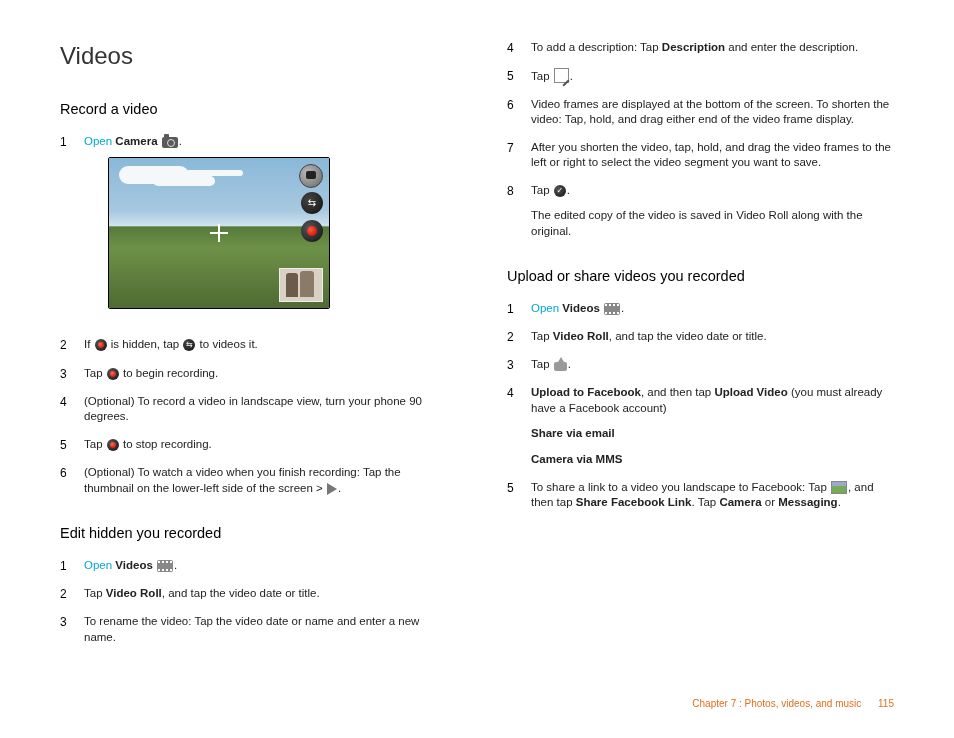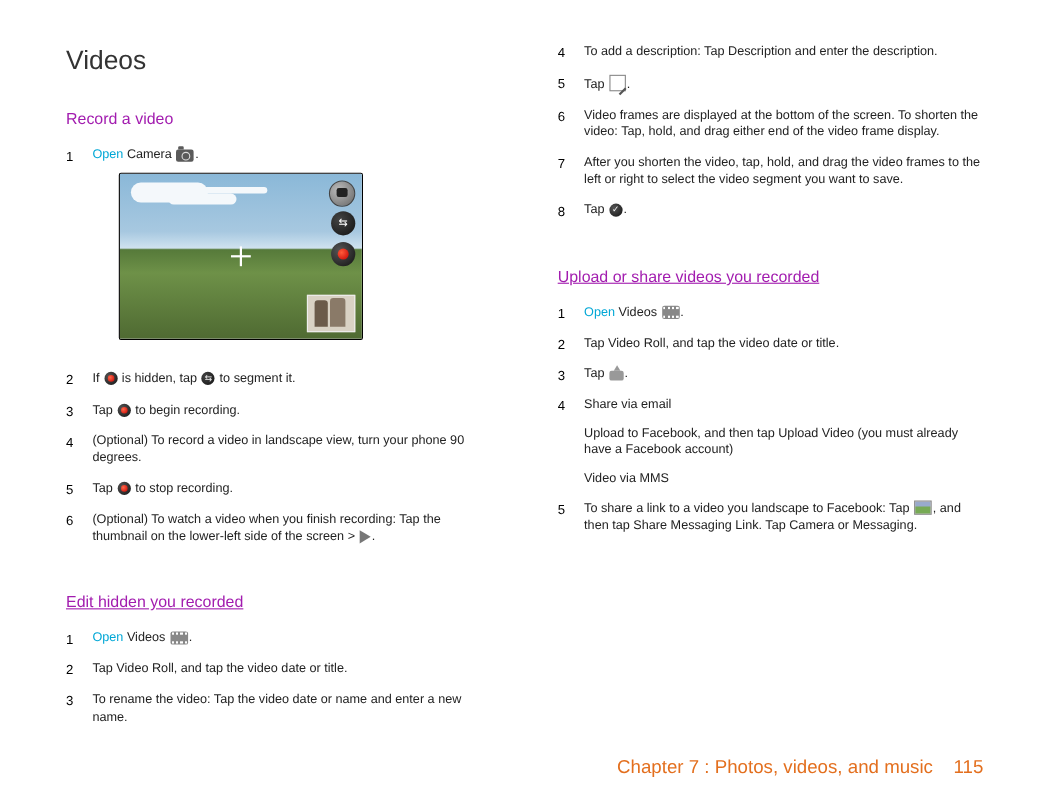--- a/index.html
+++ b/index.html
@@ -1,29 +1,29 @@
 <!DOCTYPE html>
 <html><head>
 <meta charset="utf-8">
 <style>
   html,body{margin:0;padding:0;background:#fff;color:#000;font-family:"Helvetica Neue",Helvetica,Arial,sans-serif;font-size:12px;line-height:1.35;}
   .page{width:954px;height:738px;position:relative;box-sizing:border-box;padding:40px 60px 40px 60px;}
   .cols{display:flex;gap:60px;}
   .col{flex:1;min-width:0;}
   h1{font-size:24px;font-weight:300;margin:0 0 28px 0;color:#333;}
-  h2{font-size:14.5px;font-weight:400;margin:0 0 14px 0;color:#a21caf;}
-  .spacer-h2{margin-top:43px;text-decoration:underline;}
+  h2{font-size:14.5px;font-weight:400;margin:0 0 14px 0;color:#000000;}
+  .spacer-h2{margin-top:28px;}
   ol{list-style:none;margin:0;padding:0;}
   ol>li{display:flex;margin:0 0 12px 0;}
   .num{width:24px;flex:0 0 24px;color:#000;}
   .body{flex:1;font-size:11.5px;color:#222;}
   .body p{margin:0 0 10px 0;}
   .body p:last-child{margin-bottom:0;}
   .link{color:#00a7d6;margin-top:20px;}
-  b{font-weight:400;}
+  b{font-weight:700;}
   .figure{margin:8px 0 16px 24px;width:220px;height:150px;position:relative;border:1px solid #000;border-radius:2px;overflow:hidden;}
   .sky{position:absolute;inset:0;background:linear-gradient(#8ab8d8 0%,#a7c8e0 35%,#cfe2ef 45%,#567a3a 46%,#6e9148 60%,#4f6a32 100%);}
   .cloud{position:absolute;top:8px;left:10px;width:70px;height:18px;background:#fff;border-radius:12px;opacity:.9;box-shadow:30px 6px 0 -4px #fff,60px -2px 0 -6px #fff;}
   .thumb{position:absolute;right:6px;bottom:6px;width:42px;height:32px;background:#d9d2c4;border:1px solid #eee;}
   .thumb::before{content:"";position:absolute;left:6px;top:4px;width:12px;height:24px;background:#6b5b4a;border-radius:3px 3px 0 0;}
   .thumb::after{content:"";position:absolute;left:20px;top:2px;width:14px;height:26px;background:#8a7a68;border-radius:3px 3px 0 0;}
   .shutter{position:absolute;top:6px;right:6px;width:22px;height:22px;border-radius:50%;background:radial-gradient(circle at 35% 35%,#bbb,#666);border:1px solid #444;}
   .shutter::after{content:"";position:absolute;left:6px;top:6px;width:10px;height:8px;background:#222;border-radius:2px;}
   .swap{position:absolute;top:34px;right:6px;width:22px;height:22px;border-radius:50%;background:radial-gradient(circle at 35% 35%,#444,#111);color:#fff;font-size:10px;line-height:22px;text-align:center;}
   .rec{position:absolute;top:62px;right:6px;width:22px;height:22px;border-radius:50%;background:radial-gradient(circle at 35% 35%,#555,#111);}
@@ -44,21 +44,21 @@
   .ic-vid{width:16px;height:12px;background:#888;border-radius:2px;position:relative;}
   .ic-vid::before{content:"";position:absolute;left:1px;top:1px;width:14px;height:2px;background:repeating-linear-gradient(90deg,#fff 0 2px,#888 2px 4px);}
   .ic-vid::after{content:"";position:absolute;left:1px;bottom:1px;width:14px;height:2px;background:repeating-linear-gradient(90deg,#fff 0 2px,#888 2px 4px);}
   .ic-edit{width:13px;height:13px;background:#fff;border:1px solid #888;position:relative;}
   .ic-edit::after{content:"";position:absolute;right:-2px;bottom:-2px;width:8px;height:2px;background:#555;transform:rotate(-45deg);}
   .ic-check{width:12px;height:12px;border-radius:50%;background:radial-gradient(circle at 35% 35%,#555,#111);position:relative;}
   .ic-check::after{content:"✓";position:absolute;left:0;top:0;width:12px;line-height:12px;text-align:center;color:#fff;font-size:8px;}
   .ic-share{width:13px;height:9px;background:#999;border-radius:2px;position:relative;}
   .ic-share::after{content:"";position:absolute;left:4px;top:-5px;width:0;height:0;border-left:3px solid transparent;border-right:3px solid transparent;border-bottom:5px solid #999;}
   .ic-img{width:14px;height:11px;background:linear-gradient(#9ac 40%,#7a5 41%);border:1px solid #888;}
-  .footer{position:absolute;right:60px;bottom:28px;font-size:17px;color:#e36f1e;}
+  .footer{position:absolute;right:60px;bottom:28px;font-size:10px;color:#e36f1e;}
   .footer .pg{margin-left:14px;}
   .indent{margin-top:12px;}
 </style>
 </head>
 <body>
 
 <div class="page">
   <div class="cols">
 
     <div class="col">
@@ -79,21 +79,21 @@
               <div class="shutter"></div>
               <div class="swap">⇆</div>
               <div class="rec"></div>
               <div class="thumb"></div>
             </div>
           </div>
         </li>
         <li>
             <span class="num">2</span>
           <div class="body">
-            <span>If </span><span class="ic ic-rec"></span><span> is hidden, tap </span><span class="ic ic-swap"></span><span> to segment it.</span>
+            <span>If </span><span class="ic ic-rec"></span><span> is hidden, tap </span><span class="ic ic-swap"></span><span> to videos it.</span>
           </div>
         </li>
         <li>
             <span class="num">3</span>
           <div class="body">
             <span>Tap </span><span class="ic ic-rec"></span><span> to begin recording.</span>
           </div>
         </li>
         <li>
             <span class="num">4</span>
@@ -155,20 +155,21 @@
           <div class="body">Video frames are displayed at the bottom of the screen. To shorten the video: Tap, hold, and drag either end of the video frame display.</div>
         </li>
         <li>
             <span class="num">7</span>
           <div class="body">After you shorten the video, tap, hold, and drag the video frames to the left or right to select the video segment you want to save.</div>
         </li>
         <li>
             <span class="num">8</span>
           <div class="body">
             <p><span>Tap </span><span class="ic ic-check"></span><span>.</span></p>
+            <p class="indent">The edited copy of the video is saved in Video Roll along with the original.</p>
           </div>
         </li>
       </ol>
 
       <h2 class="spacer-h2">Upload or share videos you recorded</h2>
       <ol>
         <li>
             <span class="num">1</span>
           <div class="body">
             <span class="link">Open</span>
@@ -184,29 +185,29 @@
         </li>
         <li>
             <span class="num">3</span>
           <div class="body">
             <span>Tap </span><span class="ic ic-share"></span><span>.</span>
           </div>
         </li>
         <li>
             <span class="num">4</span>
           <div class="body">
+            <p class="indent"><b>Upload to Facebook</b><span>, and then tap </span><b>Upload Video</b><span> (you must already have a Facebook account)</span></p>
             <p class="indent"><b>Share via email</b></p>
-            <p class="indent"><b>Upload to Facebook</b><span>, and then tap </span><b>Upload Video</b><span> (you must already have a Facebook account)</span></p>
-            <p class="indent"><b>Video via MMS</b></p>
+            <p class="indent"><b>Camera via MMS</b></p>
           </div>
         </li>
         <li>
             <span class="num">5</span>
           <div class="body">
-            <span>To share a link to a video you landscape to Facebook: Tap </span><span class="ic ic-img"></span><span>, and then tap </span><b>Share Messaging Link</b><span>. Tap </span><b>Camera</b><span> or </span><b>Messaging</b><span>.</span>
+            <span>To share a link to a video you landscape to Facebook: Tap </span><span class="ic ic-img"></span><span>, and then tap </span><b>Share Facebook Link</b><span>. Tap </span><b>Camera</b><span> or </span><b>Messaging</b><span>.</span>
           </div>
         </li>
       </ol>
     </div>
   </div>
 
   <div class="footer">
     <span>Chapter 7 : Photos, videos, and music</span>
     <span class="pg">115</span>
   </div>

